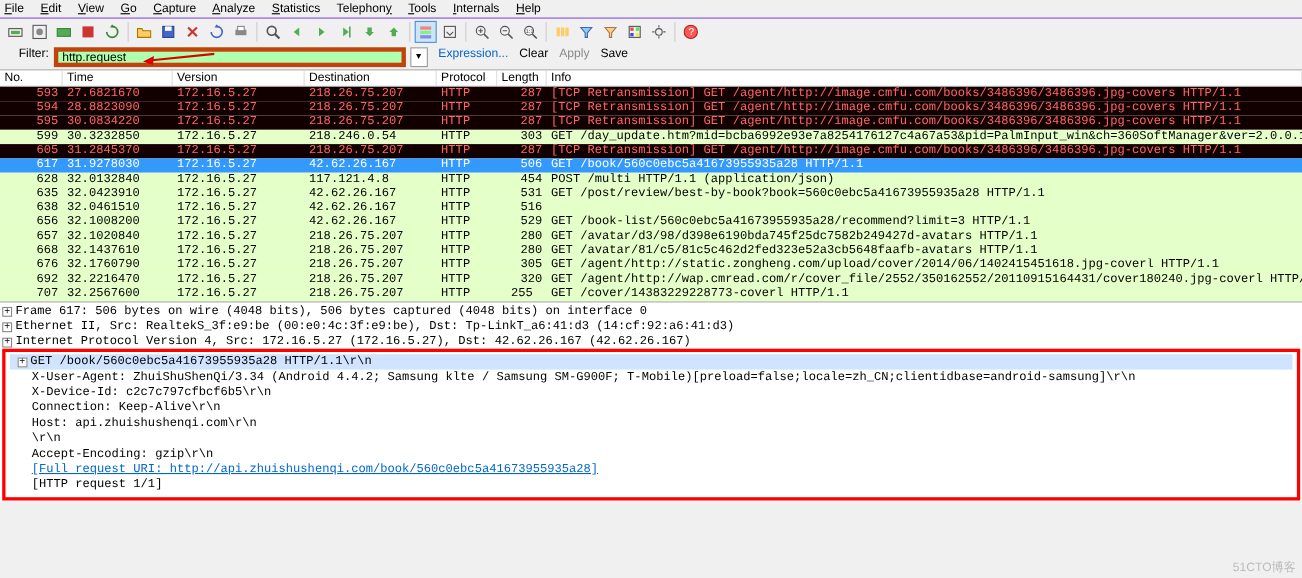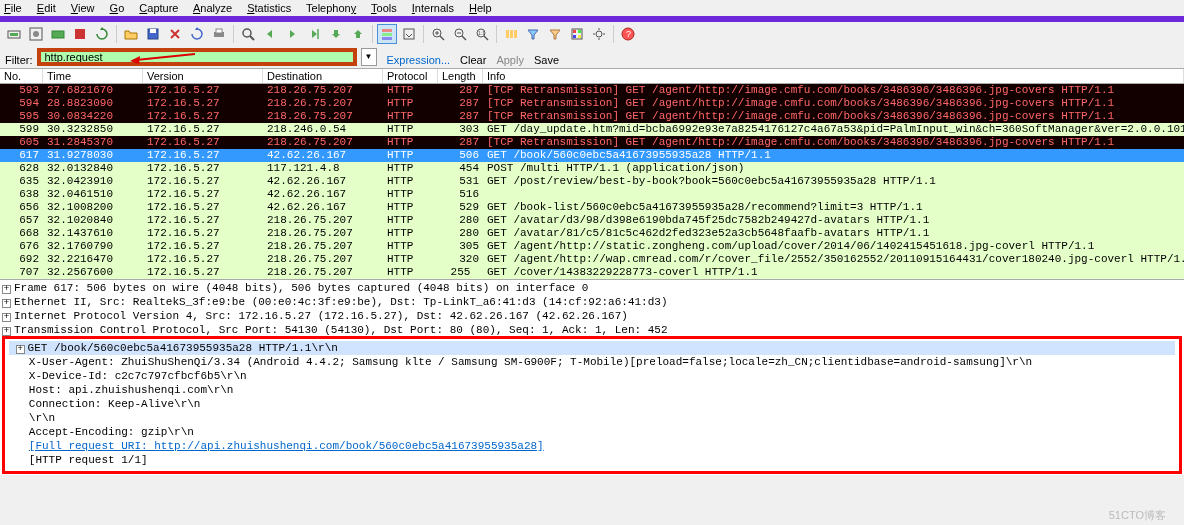--- a/index.html
+++ b/index.html
@@ -1,45 +1,45 @@
 <!DOCTYPE html>
 <html><head>
 <meta charset="utf-8">
 <style>
 * { margin:0; padding:0; box-sizing:border-box; }
 body { font-family:Tahoma,Arial,sans-serif; font-size:11px; background:#f0f0f0; color:#000; width:1184px; overflow:hidden; }
-.menubar { background:#f0f0f0; padding:2px 4px; border-bottom:6px solid #6d28d9; }
+.menubar { background:#f0f0f0; padding:2px 4px; border-bottom:1px solid #6d28d9; }
 .menubar span { margin-right:12px; cursor:default; }
 .menubar span u { text-decoration:underline; }
 .toolbar { background:#f0f0f0; padding:2px 4px; display:flex; align-items:center; gap:2px; }
 .tb-btn { width:20px; height:20px; display:inline-flex; align-items:center; justify-content:center; border:1px solid transparent; }
 .tb-btn.active { border:1px solid #4a90d9; background:#cde6f7; }
 .tb-sep { width:1px; height:18px; background:#ccc; margin:0 2px; }
-.filterbar { padding:2px 5px; display:flex; align-items:flex-end; gap:4px; position:relative; }
+.filterbar { padding:2px 17px; display:flex; align-items:flex-start; gap:4px; position:relative; }
 .filterbar label { color:#000; }
 .filter-input { flex:0 0 320px; background:#afffaf; border:4px solid #c2410c; padding:1px 4px; font-family:inherit; font-size:11px; height:18px; }
 .filter-dd { width:16px; height:18px; border:1px solid #999; background:#fff; text-align:center; font-size:8px; line-height:16px; }
 .filter-link { color:#0066cc; cursor:pointer; margin-left:6px; }
 .arrow-annot { position:absolute; left:130px; top:4px; width:65px; height:14px; pointer-events:none; }
 .pkt-hdr { display:flex; background:#fff; border-top:1px solid #aaa; border-bottom:1px solid #aaa; font-size:11px; }
 .pkt-hdr div { padding:1px 4px; border-right:1px solid #ddd; }
-.col-no{width:43px;} .col-time{width:100px;text-align:left;} .col-src{width:120px;} .col-dst{width:120px;} .col-proto{width:55px;} .col-len{width:45px;} .col-info{flex:1;}
+.col-no{width:57px;} .col-time{width:100px;text-align:left;} .col-src{width:120px;} .col-dst{width:120px;} .col-proto{width:55px;} .col-len{width:45px;} .col-info{flex:1;}
 .pkt-list { font-family:'Courier New',monospace; font-size:11px; line-height:13px; }
 .pkt-row { display:flex; white-space:nowrap; overflow:hidden; }
 .pkt-row div { padding:0 4px; overflow:hidden; }
 .red-on-black { background:#120000; color:#f66; }
 .green-bg { background:#e4ffc7; color:#000; }
 .sel-row { background:#3399ff; color:#fff; }
 .tree-pane { background:#fff; border-top:1px solid #aaa; font-family:'Courier New',monospace; font-size:11px; line-height:14px; padding:1px 2px; }
 .tree-line { white-space:nowrap; }
 .tree-exp { display:inline-block; width:9px; height:9px; border:1px solid #888; text-align:center; line-height:7px; font-size:9px; margin-right:3px; background:#fff; }
 .http-box { border:3px solid red; padding:2px 4px 4px 4px; margin-top:-1px; }
 .http-line1 { background:#d0e4ff; }
 .hlink { color:#0066cc; text-decoration:underline; }
-.watermark { position:absolute; right:18px; bottom:2px; color:#bbb; font-size:11px;margin-top:16px; }
+.watermark { position:absolute; right:6px; bottom:2px; color:#bbb; font-size:11px;margin-top:16px; }
 </style>
 </head>
 <body>
 
 <div class="menubar">
   <span><u>F</u>ile</span>
   <span><u>E</u>dit</span>
   <span><u>V</u>iew</span>
   <span><u>G</u>o</span>
   <span><u>C</u>apture</span>
@@ -384,28 +384,27 @@
       <div class="col-proto">HTTP</div>
       <div class="col-len" style="text-align:center">255</div>
       <div class="col-info">GET /cover/14383229228773-coverl HTTP/1.1</div>
     </div>
   </div>
 
 <div class="tree-pane">
   <div class="tree-line"><span class="tree-exp">+</span><span>Frame 617: 506 bytes on wire (4048 bits), 506 bytes captured (4048 bits) on interface 0</span></div>
   <div class="tree-line"><span class="tree-exp">+</span><span>Ethernet II, Src: RealtekS_3f:e9:be (00:e0:4c:3f:e9:be), Dst: Tp-LinkT_a6:41:d3 (14:cf:92:a6:41:d3)</span></div>
   <div class="tree-line"><span class="tree-exp">+</span><span>Internet Protocol Version 4, Src: 172.16.5.27 (172.16.5.27), Dst: 42.62.26.167 (42.62.26.167)</span></div>
-  <div class="tree-line"><span class="tree-exp">+</span><span>Transmission Control Protocol, Src Port: 54130 (54130), Dst Port: 80 (80), Seq: 1, Ack: 1, Len: 452</span></div>
 
   <div class="http-box">
     <div class="tree-line http-line1">&nbsp;<span class="tree-exp">+</span><span>GET /book/560c0ebc5a41673955935a28 HTTP/1.1\r\n</span></div>
     <div class="tree-line">&nbsp;&nbsp;&nbsp;<span>X-User-Agent: ZhuiShuShenQi/3.34 (Android 4.4.2; Samsung klte / Samsung SM-G900F; T-Mobile)[preload=false;locale=zh_CN;clientidbase=android-samsung]\r\n</span></div>
     <div class="tree-line">&nbsp;&nbsp;&nbsp;<span>X-Device-Id: c2c7c797cfbcf6b5\r\n</span></div>
+    <div class="tree-line">&nbsp;&nbsp;&nbsp;<span>Connection: Keep-Alive\r\n</span></div>
     <div class="tree-line">&nbsp;&nbsp;&nbsp;<span>Host: api.zhuishushenqi.com\r\n</span></div>
-    <div class="tree-line">&nbsp;&nbsp;&nbsp;<span>Connection: Keep-Alive\r\n</span></div>
     <div class="tree-line">&nbsp;&nbsp;&nbsp;<span>\r\n</span></div>
     <div class="tree-line">&nbsp;&nbsp;&nbsp;<span>Accept-Encoding: gzip\r\n</span></div>
     <div class="tree-line">&nbsp;&nbsp;&nbsp;<span class="hlink">[Full request URI: http://api.zhuishushenqi.com/book/560c0ebc5a41673955935a28]</span></div>
     <div class="tree-line">&nbsp;&nbsp;&nbsp;<span>[HTTP request 1/1]</span></div>
   </div>
 </div>
 
 <div class="watermark">51CTO博客</div>
 
 </body></html>

